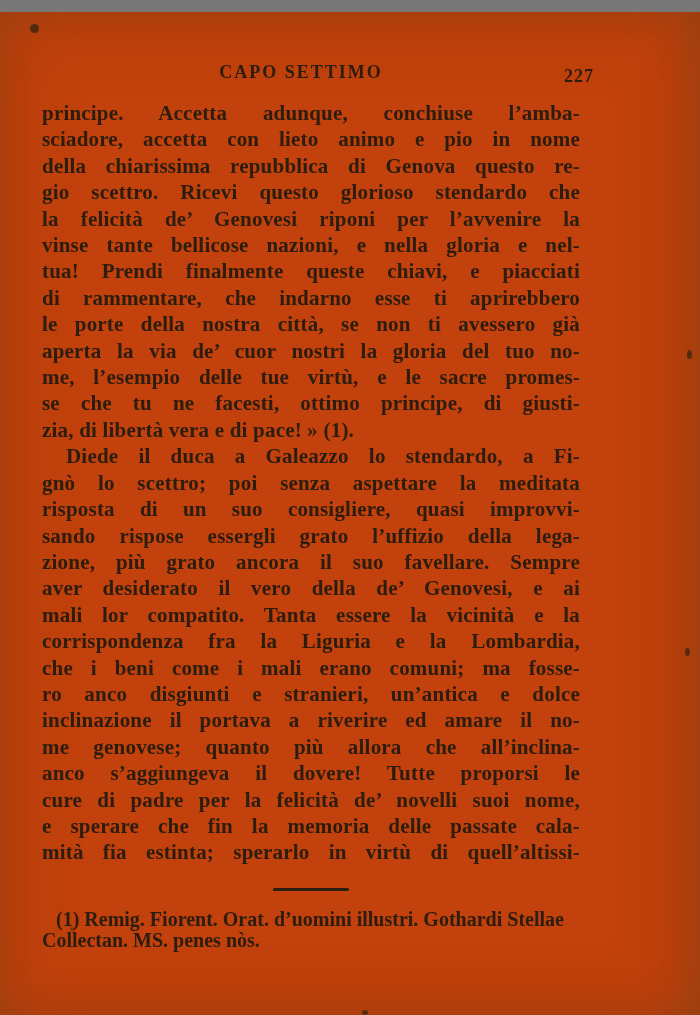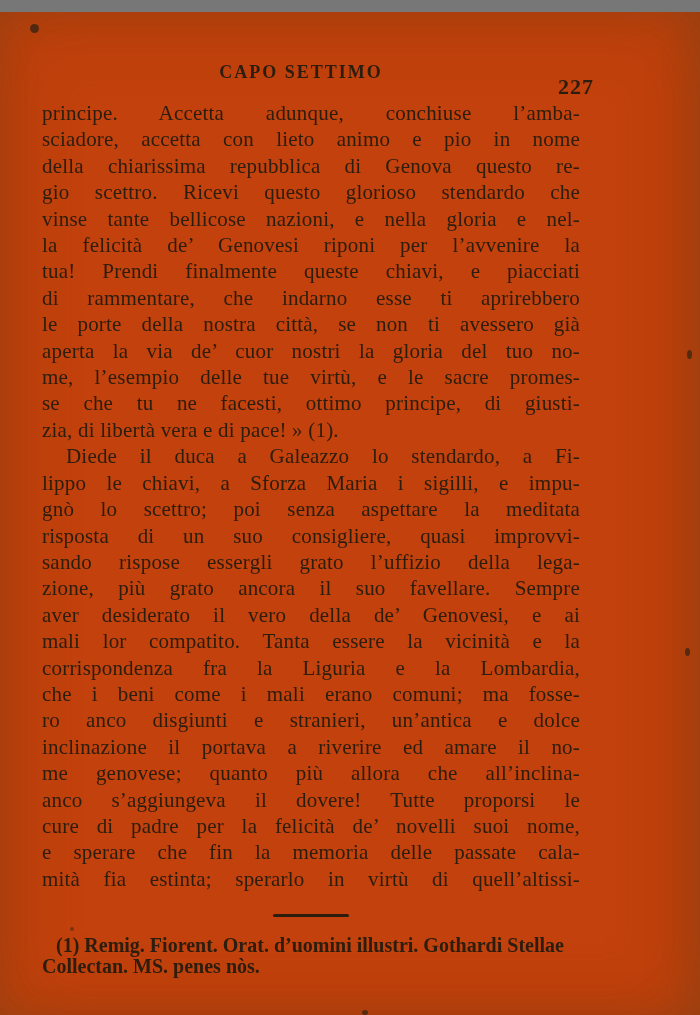--- a/index.html
+++ b/index.html
@@ -31,29 +31,29 @@
     left: 0;
     right: 20px;
     text-align: center;
     font-size: 18px;
     font-weight: 700;
     letter-spacing: 2px;
   }
   .header .pagenum {
     position: absolute;
     right: -14px;
-    top: 12px;
-    font-size: 22px;
+    top: 4px;
+    font-size: 18px;
     font-weight: 700;
     letter-spacing: 1px;
   }
   .text-body {
     margin-top: 12px;
     font-size: 21px;
-    font-weight: 400;
+    font-weight: 700;
     line-height: 26.4px;
     letter-spacing: 0.2px;
   }
   .line {
     white-space: normal;
   }
   .line.just {
     text-align: justify;
     text-align-last: justify;
   }
@@ -102,33 +102,32 @@
     <div class="title">CAPO SETTIMO</div>
     <div class="pagenum">227</div>
   </div>
 
   <div class="text-body">
       <div class="paragraph">
         <div class="line just">principe. Accetta adunque, conchiuse l’amba-</div>
         <div class="line just">sciadore, accetta con lieto animo e pio in nome</div>
         <div class="line just">della chiarissima repubblica di Genova questo re-</div>
         <div class="line just">gio scettro. Ricevi questo glorioso stendardo che</div>
+        <div class="line just">la felicità de’ Genovesi riponi per l’avvenire la</div>
         <div class="line just">vinse tante bellicose nazioni, e nella gloria e nel-</div>
-        <div class="line just">la felicità de’ Genovesi riponi per l’avvenire la</div>
         <div class="line just">tua! Prendi finalmente queste chiavi, e piacciati</div>
         <div class="line just">di rammentare, che indarno esse ti aprirebbero</div>
         <div class="line just">le porte della nostra città, se non ti avessero già</div>
         <div class="line just">aperta la via de’ cuor nostri la gloria del tuo no-</div>
         <div class="line just">me, l’esempio delle tue virtù, e le sacre promes-</div>
         <div class="line just">se che tu ne facesti, ottimo principe, di giusti-</div>
         <div class="line">zia, di libertà vera e di pace! » (1).</div>
       </div>
       <div class="paragraph">
         <div class="line just indent">Diede il duca a Galeazzo lo stendardo, a Fi-</div>
-        <div class="line just">lippo le chiavi, a Sforza Maria i sigilli, e impu-</div>
         <div class="line just">gnò lo scettro; poi senza aspettare la meditata</div>
         <div class="line just">risposta di un suo consigliere, quasi improvvi-</div>
         <div class="line just">sando rispose essergli grato l’uffizio della lega-</div>
         <div class="line just">zione, più grato ancora il suo favellare. Sempre</div>
         <div class="line just">aver desiderato il vero della de’ Genovesi, e ai</div>
         <div class="line just">mali lor compatito. Tanta essere la vicinità e la</div>
         <div class="line just">corrispondenza fra la Liguria e la Lombardia,</div>
         <div class="line just">che i beni come i mali erano comuni; ma fosse-</div>
         <div class="line just">ro anco disgiunti e stranieri, un’antica e dolce</div>
         <div class="line just">inclinazione il portava a riverire ed amare il no-</div>

